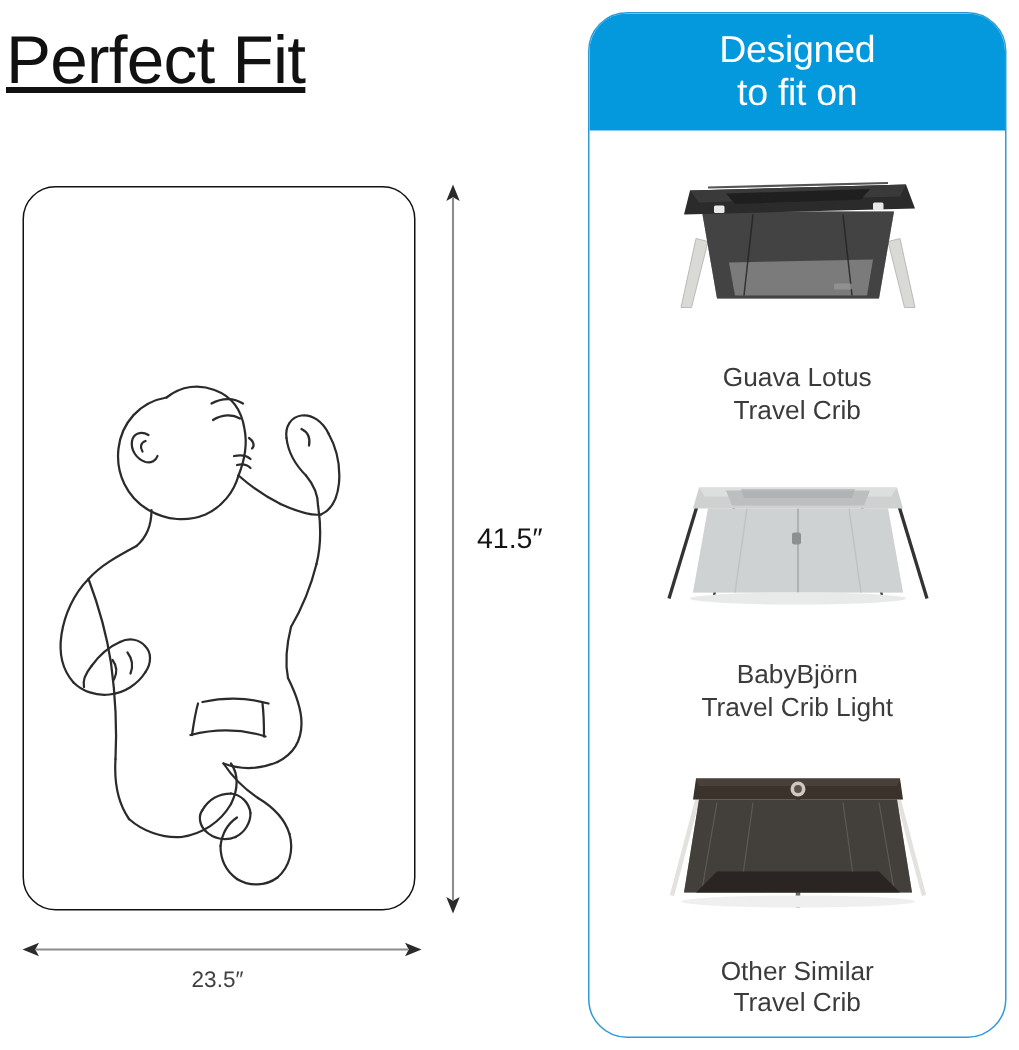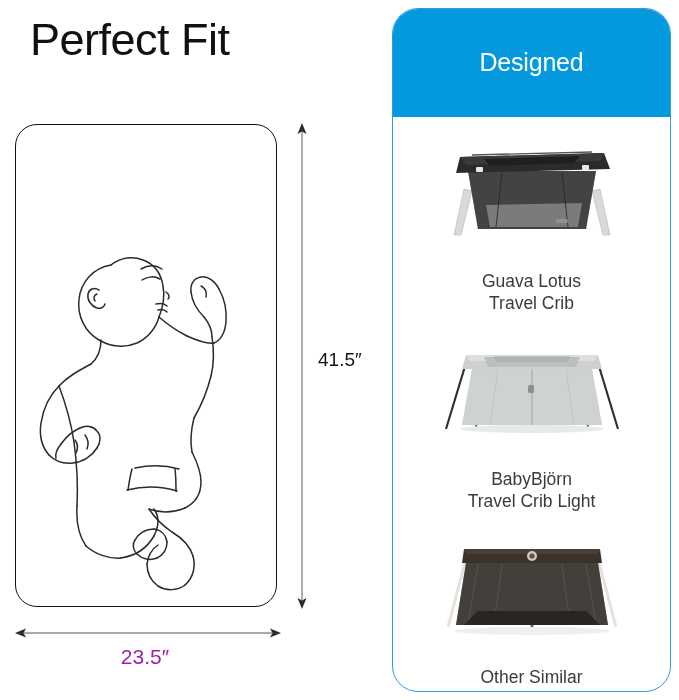--- a/index.html
+++ b/index.html
@@ -18,27 +18,28 @@
 
   
   #left-column {
     position: absolute;
     left: 0; top: 0;
     width: 380px; height: 700px;
   }
 
   #page-title {
     position: absolute;
-    left: 30px;
+    left: 4px;
     top: 14px;
     font-size: 45px;
     font-weight: 400;
     letter-spacing: -0.5px;
     color: #111111;
     white-space: nowrap;
+    text-decoration: underline;
   }
 
   
   #mattress-outline {
     position: absolute;
     left: 15px;
     top: 124px;
     width: 262px;
     height: 483px;
     border: 1.6px solid #111111;
@@ -77,39 +78,39 @@
     top: 622px;
     width: 272px;
     height: 22px;
   }
   #width-label {
     position: absolute;
     left: 0px;
     top: 645px;
     width: 290px;
     text-align: center;
-    font-size: 21px;
-    color: #a21caf;
+    font-size: 15px;
+    color: #404040;
   }
 
   
   #designed-panel {
     position: absolute;
     left: 392px;
     top: 8px;
     width: 279px;
     height: 684px;
     border: 1.5px solid #2E9BD6;
     border-radius: 26px;
     box-sizing: border-box;
     background: #ffffff;
     overflow: hidden;
   }
   #designed-header {
-    height: 108px;
+    height: 78px;
     background: #0499DD;
     display: flex;
     align-items: center;
     justify-content: center;
     text-align: center;
     color: #ffffff;
     font-size: 25px;
     line-height: 1.18;
     letter-spacing: -0.2px;
   }
@@ -235,20 +236,21 @@
     <path d="M269 11 L258 6.5 L260.5 11 L258 15.5 Z" fill="#2b2b2b"></path>
   </svg>
   <div id="width-label">23.5″</div>
 </div>
 
 <div id="designed-panel">
 
   <div id="designed-header">
     <div>
       <div>Designed</div>
+      <div>to fit on</div>
     </div>
   </div>
 
   <div id="crib-list">
 
     <div class="crib-item">
       <svg class="crib-image" viewBox="0 0 200 118" fill="none">
 
         <path d="M32 58 L22 104 L29 104 L40 60 Z" fill="#d9d9d6" stroke="#b4b4b1" stroke-width="0.6"></path>
         <path d="M168 58 L178 104 L171 104 L160 60 Z" fill="#d9d9d6" stroke="#b4b4b1" stroke-width="0.6"></path>

